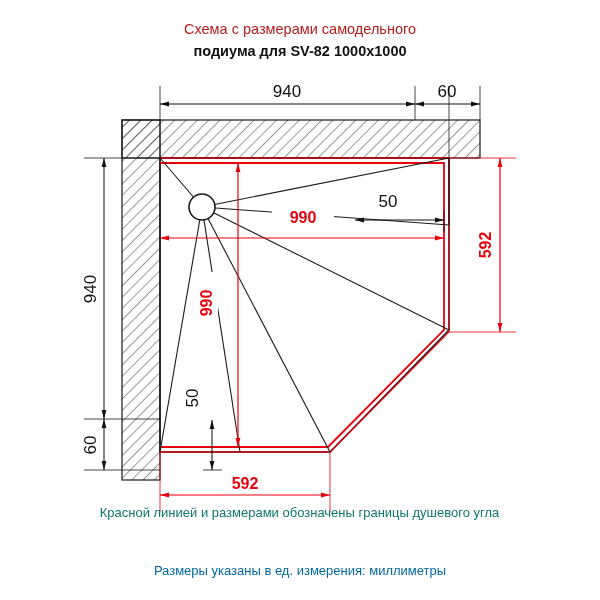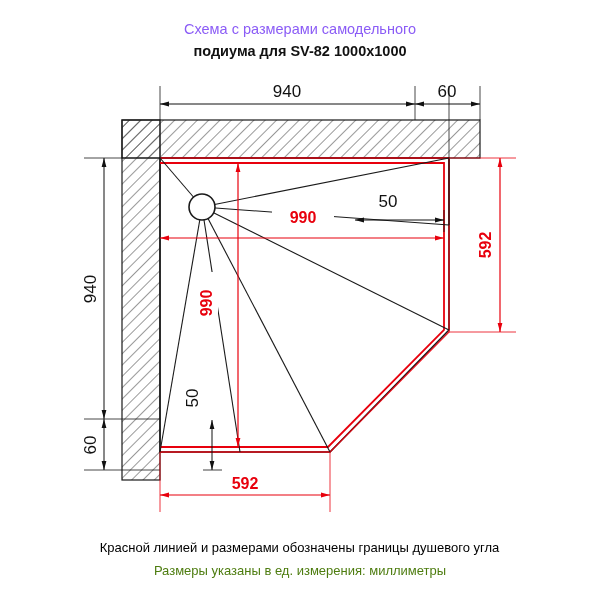--- a/index.html
+++ b/index.html
@@ -22,50 +22,50 @@
     height: 600px;
   }
   .title {
     position: absolute;
     left: 0;
     top: 18px;
     width: 600px;
     text-align: center;
     font-size: 14.5px;
     line-height: 22px;
-    color: #8b5cf6;
+    color: #b91c1c;
   }
   .title-line2 {
     position: absolute;
     left: 0;
     top: 40px;
     width: 600px;
     text-align: center;
     font-size: 14.5px;
     line-height: 22px;
     color: #111;
     font-weight: bold;
   }
   .footer1 {
     position: absolute;
     left: 0;
-    top: 540px;
+    top: 505px;
     width: 599px;
     text-align: center;
     font-size: 13px;
-    color: #000000;
+    color: #0f766e;
   }
   .footer2 {
     position: absolute;
     left: 0;
     top: 563px;
     width: 600px;
     text-align: center;
     font-size: 13px;
-    color: #4d7c0f;
+    color: #0369a1;
   }
   svg.drawing {
     position: absolute;
     left: 0;
     top: 0;
     width: 600px;
     height: 600px;
   }
   .dimtext-black {
     font-family: "Liberation Sans", sans-serif;

